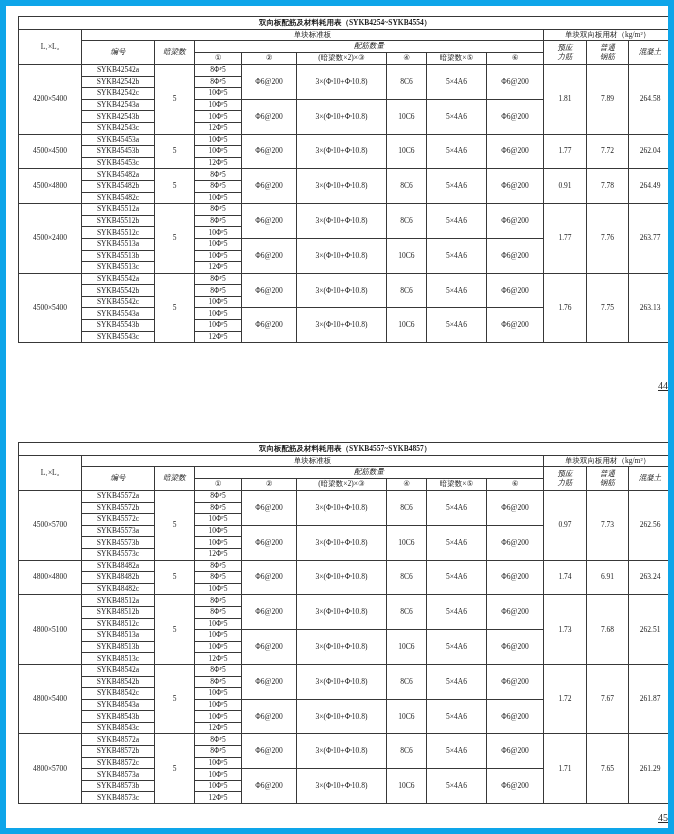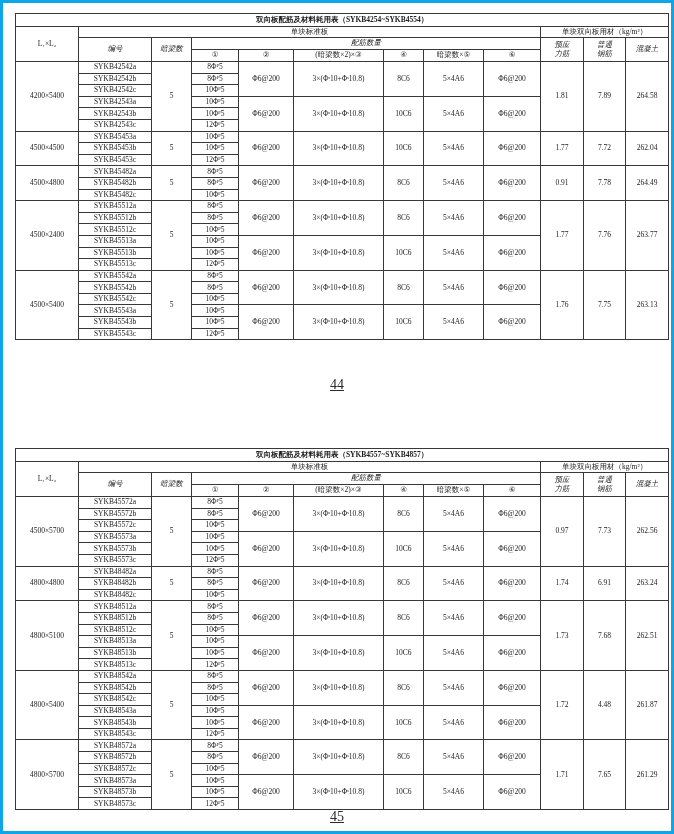--- a/index.html
+++ b/index.html
@@ -4,25 +4,25 @@
 <style>
   * { margin:0; padding:0; box-sizing:border-box; }
   html,body { background:#fff; }
   body {
     width:674px; height:834px;
     font-family:"Liberation Serif","DejaVu Serif",serif;
     color:#1c1c1c;
   }
   .page {
     position:relative; width:674px; height:834px;
-    background:#fff; border:3px solid #0ea5e9; overflow:hidden;
+    background:#fff; border:6px solid #0ea5e9; overflow:hidden;
   }
   .tbl-wrap { position:absolute; left:12px; }
   #table1-wrap { top:10px; }
-  #table2-wrap { top:445px; }
+  #table2-wrap { top:436px; }
 
   table.grid {
     border-collapse:collapse; table-layout:fixed;
     width:653px; border:1.6px solid #2a2a2a;
   }
   table.grid td {
     border:1px solid #383838;
     text-align:center; vertical-align:middle;
     font-size:7.5px; line-height:1.08;
     padding:0 1px; overflow:hidden;
@@ -38,21 +38,21 @@
     font-weight:bold; font-size:9px;
     font-family:"DejaVu Sans","Liberation Sans",sans-serif;
   }
   td.hdr { font-size:7.5px; font-family:"DejaVu Sans","Liberation Sans",sans-serif; }
   td.circ { font-size:7.5px; font-family:"DejaVu Sans",sans-serif; }
   td.prewrap { white-space:pre-line; }
   td.num { font-size:7.5px; }
 
   .page-number {
     position:absolute; left:0; width:100%;
-    text-align:center; font-size:14px; color:#2a2a2a;
+    text-align:right; font-size:10px; color:#2a2a2a;
     font-family:"Liberation Serif","DejaVu Serif",serif;
     text-decoration:underline;
   }
   #page-number-top { top:374px; }
   #page-number-bottom { top:806px; }
 </style>
 </head>
 <body>
 
 <div class="page">
@@ -411,21 +411,21 @@
             <td rowspan="6" class="num">4800×5400</td>
             <td class="num">SYKB48542a</td>
             <td rowspan="6" class="num">5</td>
             <td class="num">8Φᴾ5</td>
             <td rowspan="3" class="num">Φ6@200</td>
             <td rowspan="3" class="num">3×(Φˢ10+Φˢ10.8)</td>
             <td rowspan="3" class="num">8C6</td>
             <td rowspan="3" class="num">5×4A6</td>
             <td rowspan="3" class="num">Φ6@200</td>
             <td rowspan="6" class="num">1.72</td>
-            <td rowspan="6" class="num">4.48</td>
+            <td rowspan="6" class="num">7.67</td>
             <td rowspan="6" class="num">261.87</td>
           </tr>
           <tr class="data-row">
             <td class="num">SYKB48542b</td>
             <td class="num">8Φᴾ5</td>
           </tr>
           <tr class="data-row">
             <td class="num">SYKB48542c</td>
             <td class="num">10Φᴾ5</td>
           </tr>

